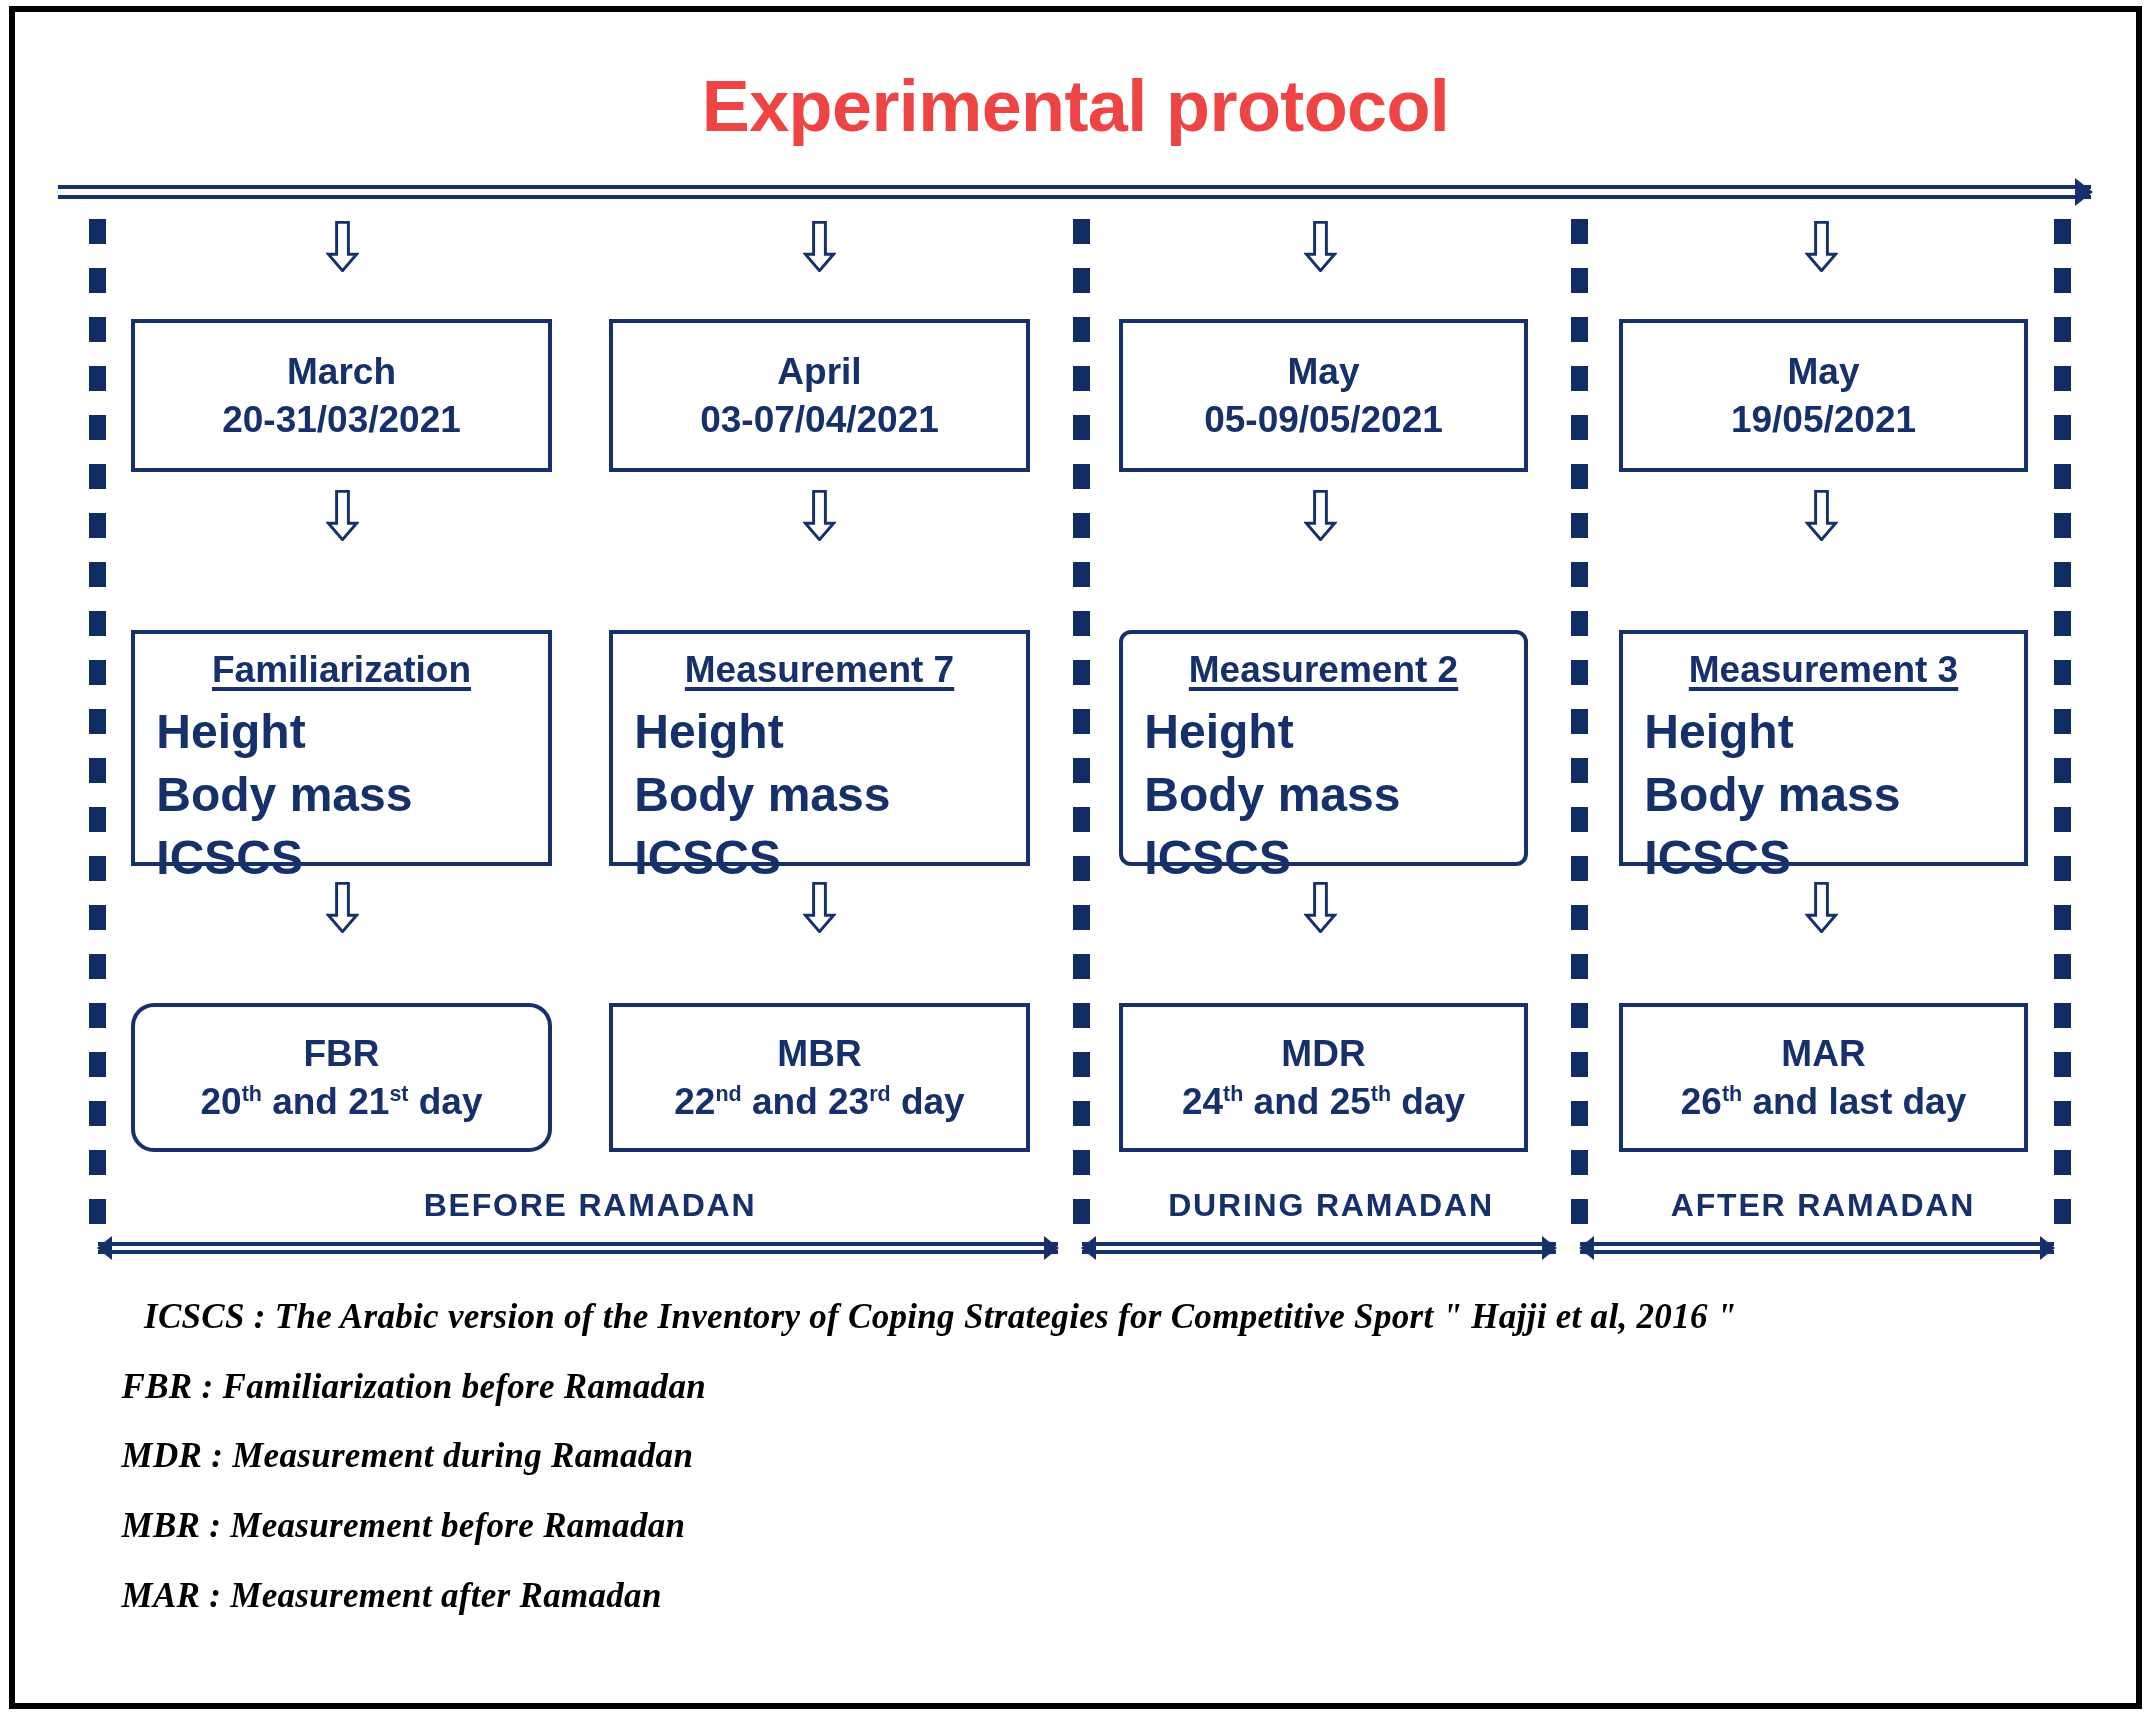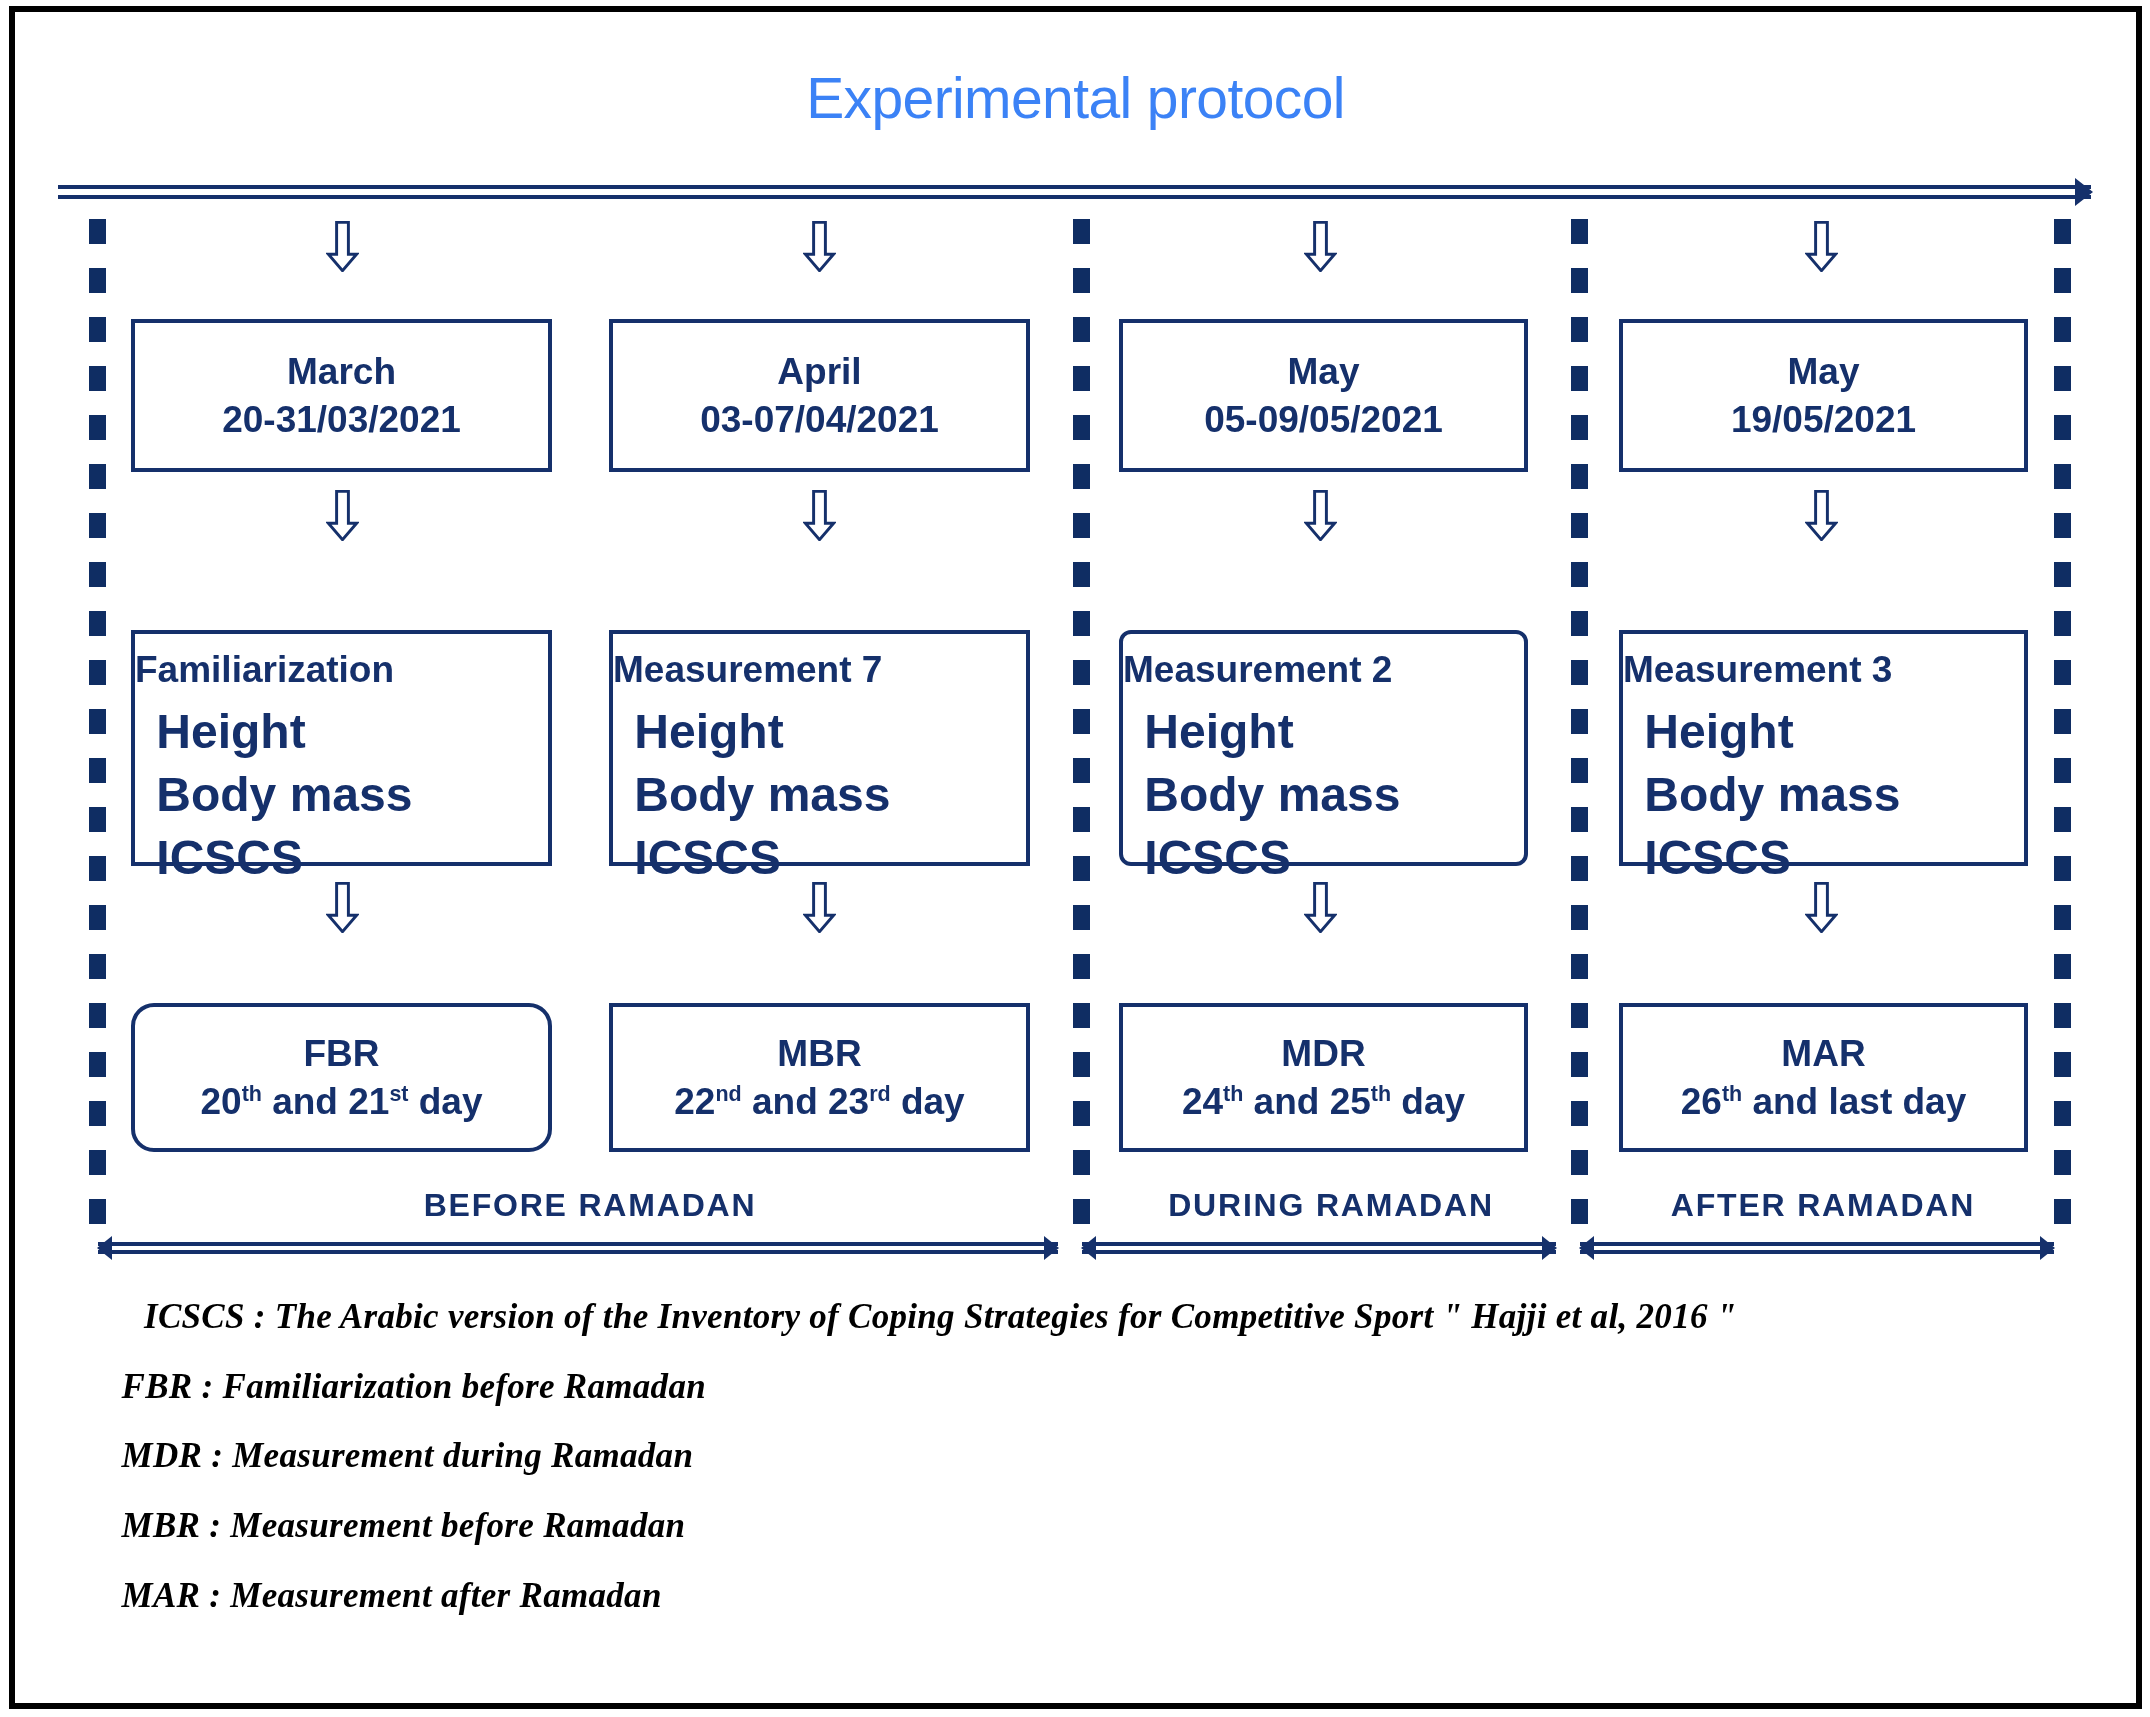--- a/index.html
+++ b/index.html
@@ -14,23 +14,23 @@
     left: 9px; top: 6px;
     width: 2133px; height: 1703px;
     border: 6.5px solid #000000;
     background: #ffffff;
   }
   
   #title {
     position: absolute;
     left: 0; top: 53px; width: 100%;
     text-align: center;
-    font-size: 57px;
-    font-weight: normal;
-    color: #3b82f6;
+    font-size: 72px;
+    font-weight: bold;
+    color: #ef4444;
     letter-spacing: -0.6px;
   }
   
   .hline-arrow {
     position: absolute;
     height: 14.2px;
   }
   .hline-arrow .bar {
     position: absolute;
     left: 0; top: 0;
@@ -73,22 +73,24 @@
     align-items: center; justify-content: center;
   }
   .box .l1, .box .l2 {
     font-size: 37px;
     font-weight: bold;
     line-height: 1.28;
     white-space: nowrap;
   }
   .meas-title {
     display: block;
+    text-align: center;
     font-size: 37px;
     font-weight: bold;
+    text-decoration: underline;
     text-underline-offset: 5.3px;
     text-decoration-thickness: 3.6px;
     margin: 15.4px 0 8.3px 0;
     white-space: nowrap;
   }
   .meas-item {
     display: block;
     font-size: 48px;
     font-weight: bold;
     line-height: 1.32;

